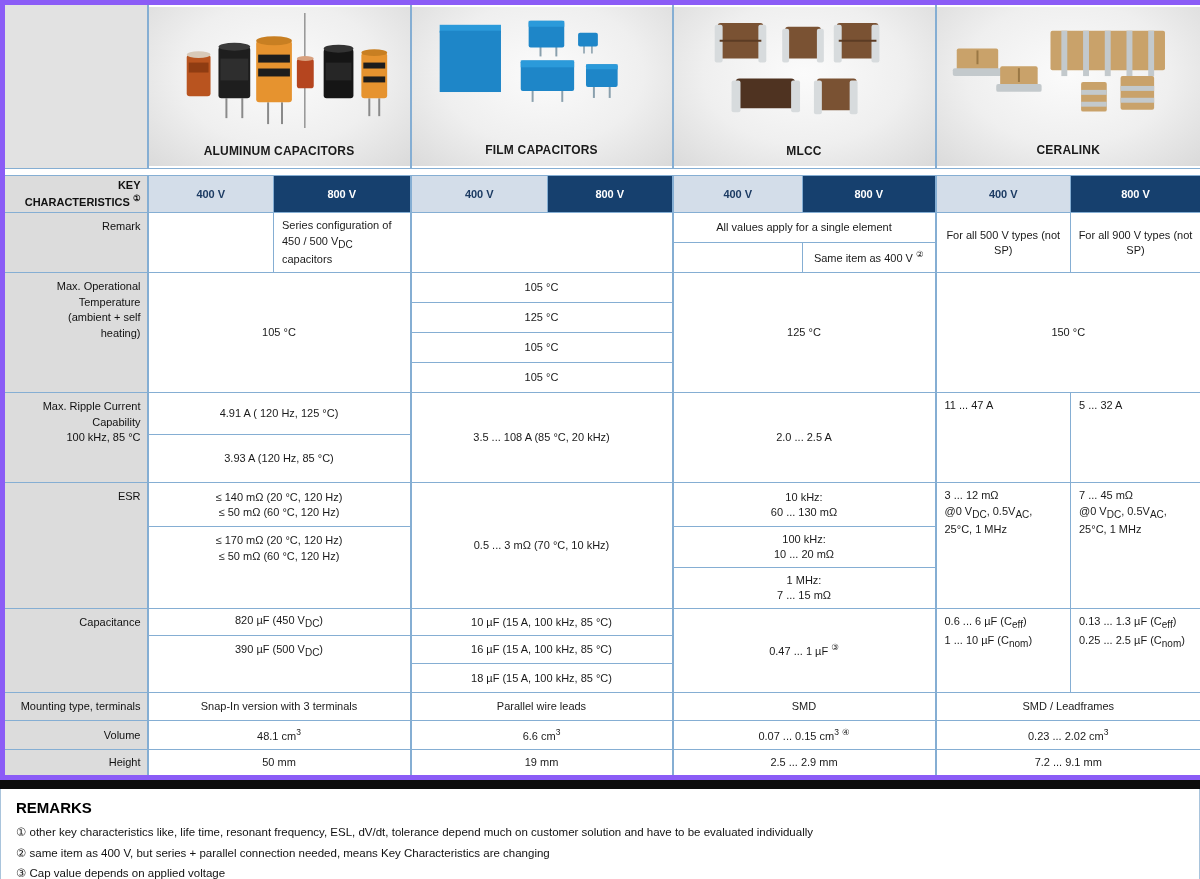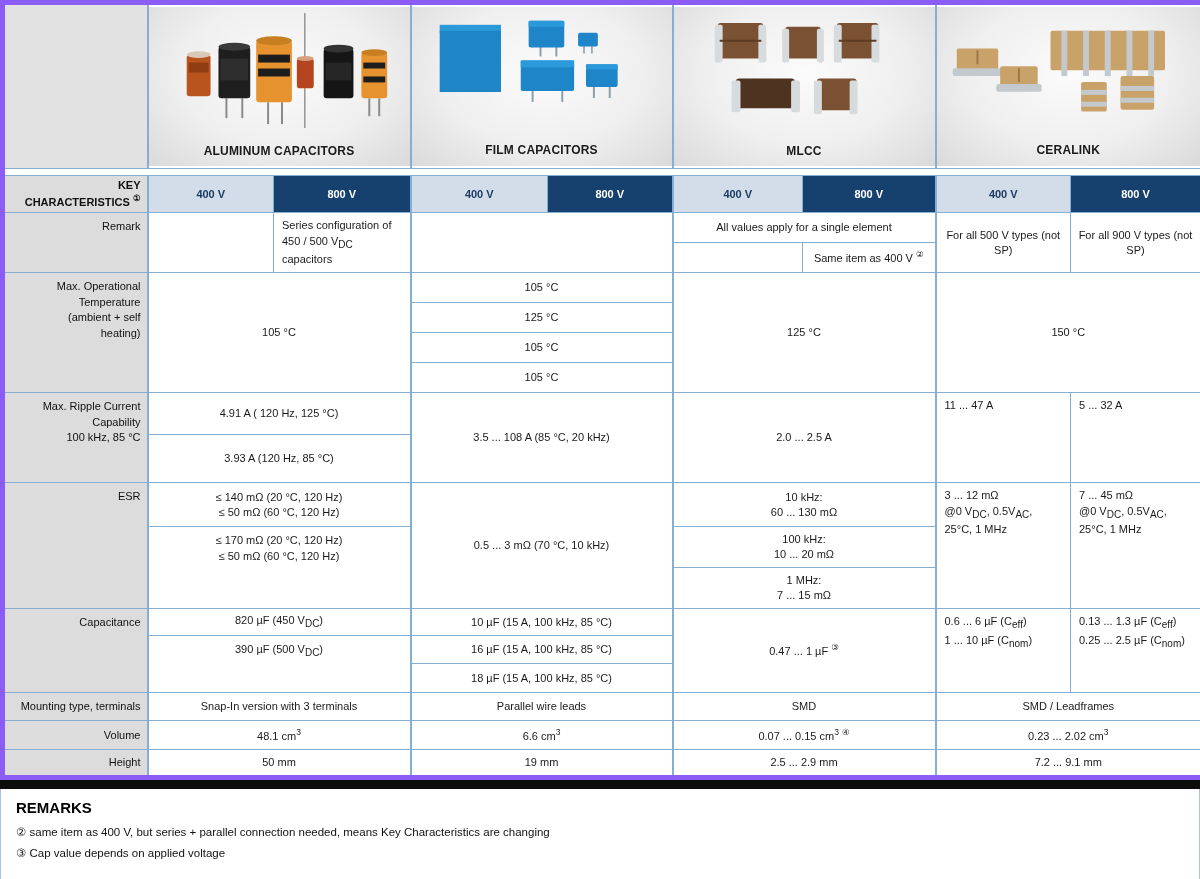--- a/index.html
+++ b/index.html
@@ -275,18 +275,19 @@
     <td class="gs" colspan="2">2.5 ... 2.9 mm</td>
     <td class="gs" colspan="2">7.2 ... 9.1 mm</td>
   </tr>
 </tbody>
     </table>
 
 <div class="sepbar"></div>
 
 <div class="remarks">
   <div class="remarks-title">REMARKS</div>
+  <div class="remark-item">① other key characteristics like, life time, resonant frequency, ESL, dV/dt, tolerance depend much on customer solution and have to be evaluated individually</div>
   <div class="remark-item">② same item as 400 V, but series + parallel connection needed, means Key Characteristics are changing</div>
   <div class="remark-item">③ Cap value depends on applied voltage</div>
 
 </div>
 
 </div>
 
 </body></html>

